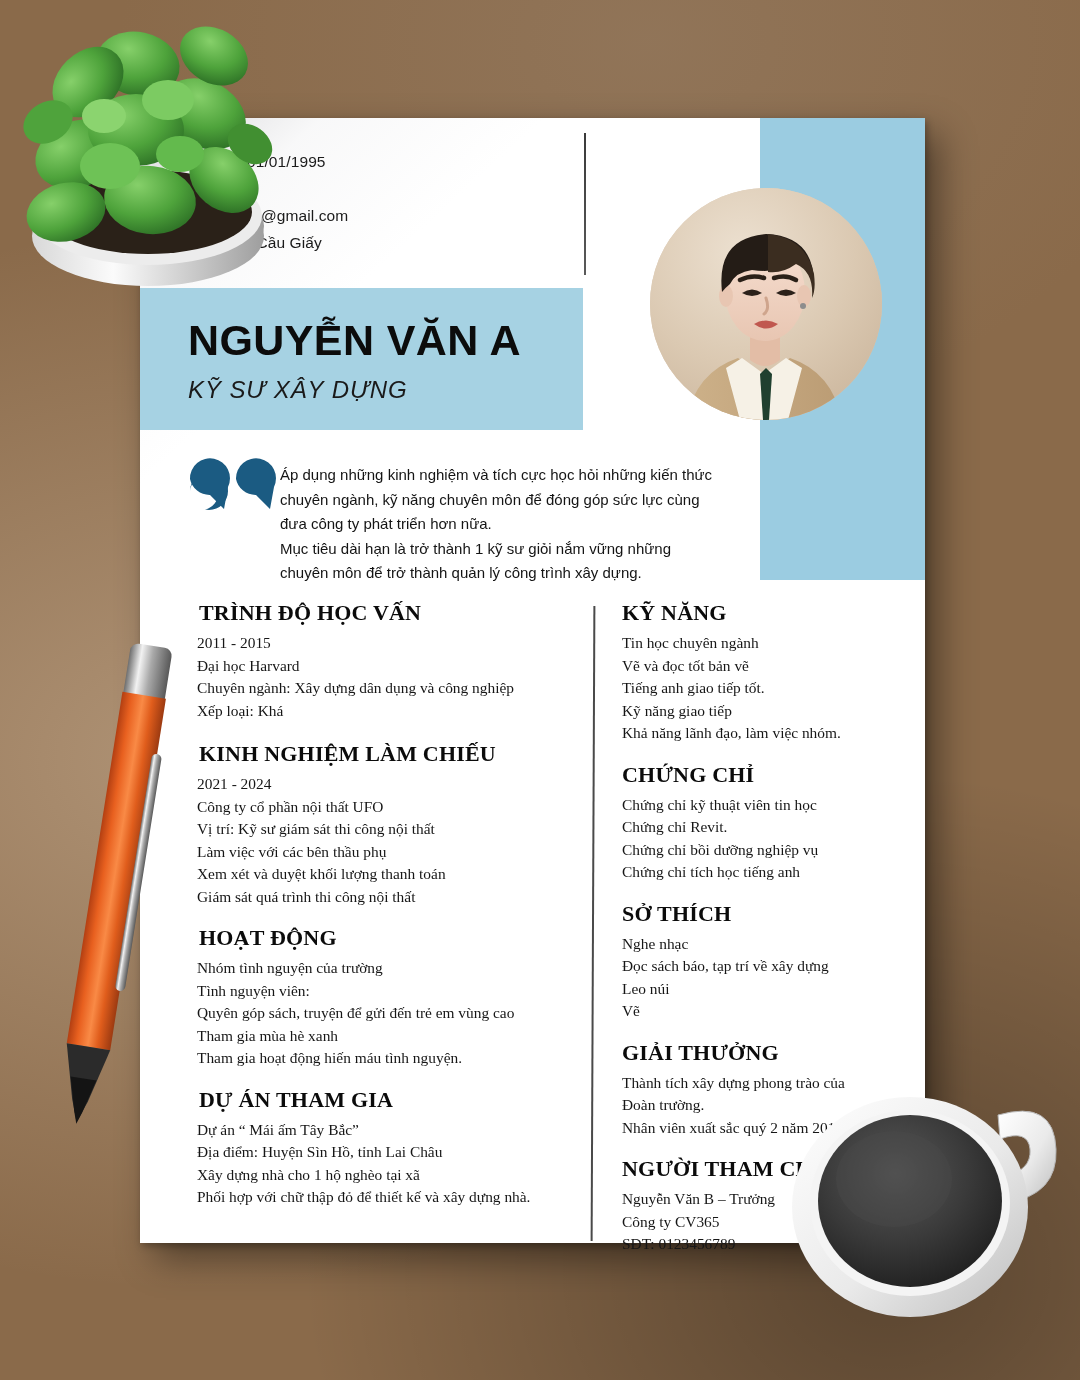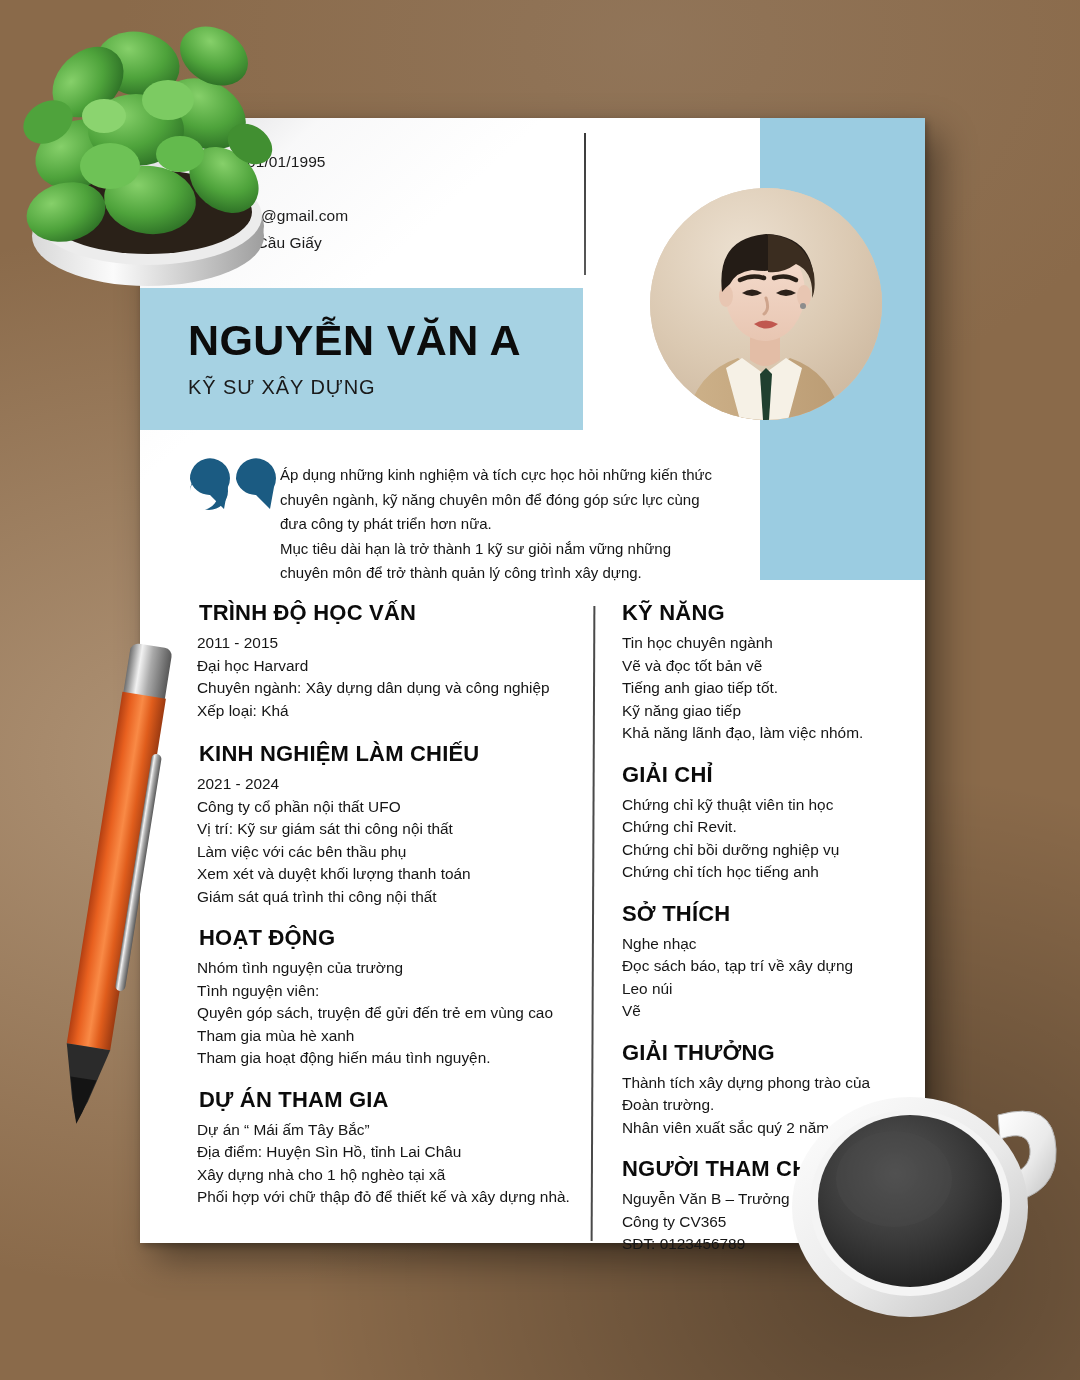--- a/index.html
+++ b/index.html
@@ -78,21 +78,21 @@
   .namebar{
     position:absolute; left:0px; top:170px; width:443px; height:142px;
     background:#a6d2e3; z-index:2;padding-left:29px;
   }
   .namebar h1{
     position:absolute; left:48px; top:28px;
     font-size:43px; font-weight:bold; letter-spacing:.4px; color:#0c0c0c; white-space:nowrap;
   }
   .namebar h2{
     position:absolute; left:48px; top:88px;
-    font-size:20px; font-weight:normal; letter-spacing:.9px; color:#1a1a1a; white-space:nowrap;
+    font-size:24px; font-weight:normal; letter-spacing:.9px; color:#1a1a1a; white-space:nowrap;font-style:italic;
   }
 
   
   .bluepanel{
     position:absolute; right:0px; top:0px; width:165px; height:462px;
     background:#9bcce1; z-index:1;
   }
   .photo{
     position:absolute; left:510px; top:70px; width:232px; height:232px;
     border-radius:50%; overflow:hidden; z-index:4;
@@ -108,21 +108,21 @@
   .quotemark svg{ width:100%; height:100%; display:block; }
   .objective{
     position:absolute; left:140px; top:345px; width:440px; z-index:3;
     font-size:15px; line-height:24.5px; color:#141414;
   }
 
   
   .colL{ position:absolute; left:46px; top:482px; width:400px; z-index:3; }
   .colR{ position:absolute; left:482px; top:482px; width:290px; z-index:3; }
 
-  .sec{ margin-bottom:17px; }
+  .sec{ margin-bottom:17px;font-family:Liberation Serif, serif; }
   .sec h3{
     font-size:22px; font-weight:bold; letter-spacing:.2px; color:#0b0b0b;
     margin-bottom:6px; white-space:nowrap;
   }
   .colL .sec h3{ padding-left:13px; }
   .colR .sec h3{ padding-left:0px; }
   .sec p{ font-size:15.4px; line-height:22.5px; color:#161616; }
   .colL .sec p{ padding-left:11px; }
 
   .sec.edu{ margin-bottom:19px; }
@@ -266,21 +266,21 @@
   <div class="colR">
     <div class="sec">
       <h3>KỸ NĂNG</h3>
       <p style="white-space: pre-line;">Tin học chuyên ngành
 Vẽ và đọc tốt bản vẽ
 Tiếng anh giao tiếp tốt.
 Kỹ năng giao tiếp
 Khả năng lãnh đạo, làm việc nhóm.</p>
     </div>
     <div class="sec">
-      <h3>GIẢI CHỈ</h3>
+      <h3>CHỨNG CHỈ</h3>
       <p style="white-space: pre-line;">Chứng chỉ kỹ thuật viên tin học
 Chứng chỉ Revit.
 Chứng chỉ bồi dưỡng nghiệp vụ
 Chứng chỉ tích học tiếng anh</p>
     </div>
     <div class="sec">
       <h3>SỞ THÍCH</h3>
       <p style="white-space: pre-line;">Nghe nhạc
 Đọc sách báo, tạp trí về xây dựng
 Leo núi

